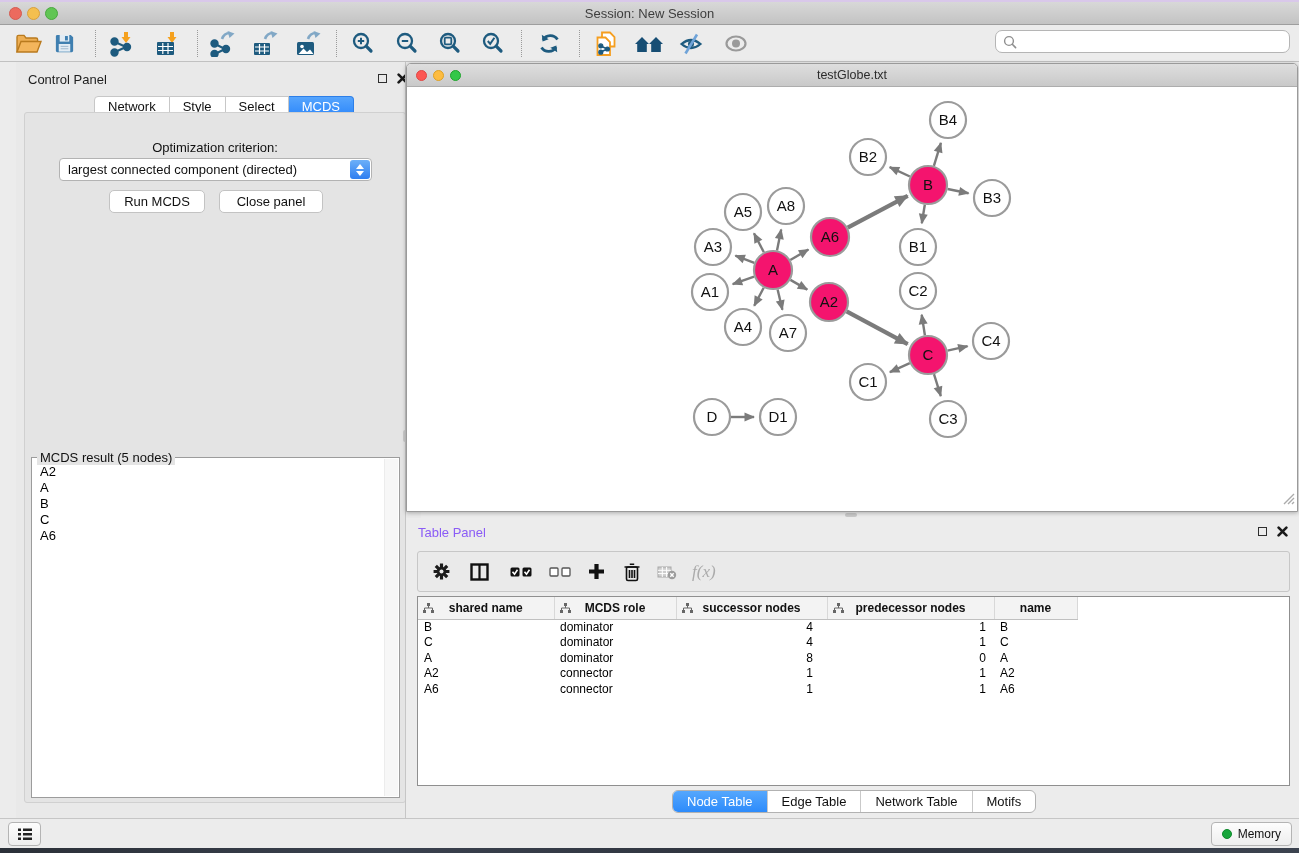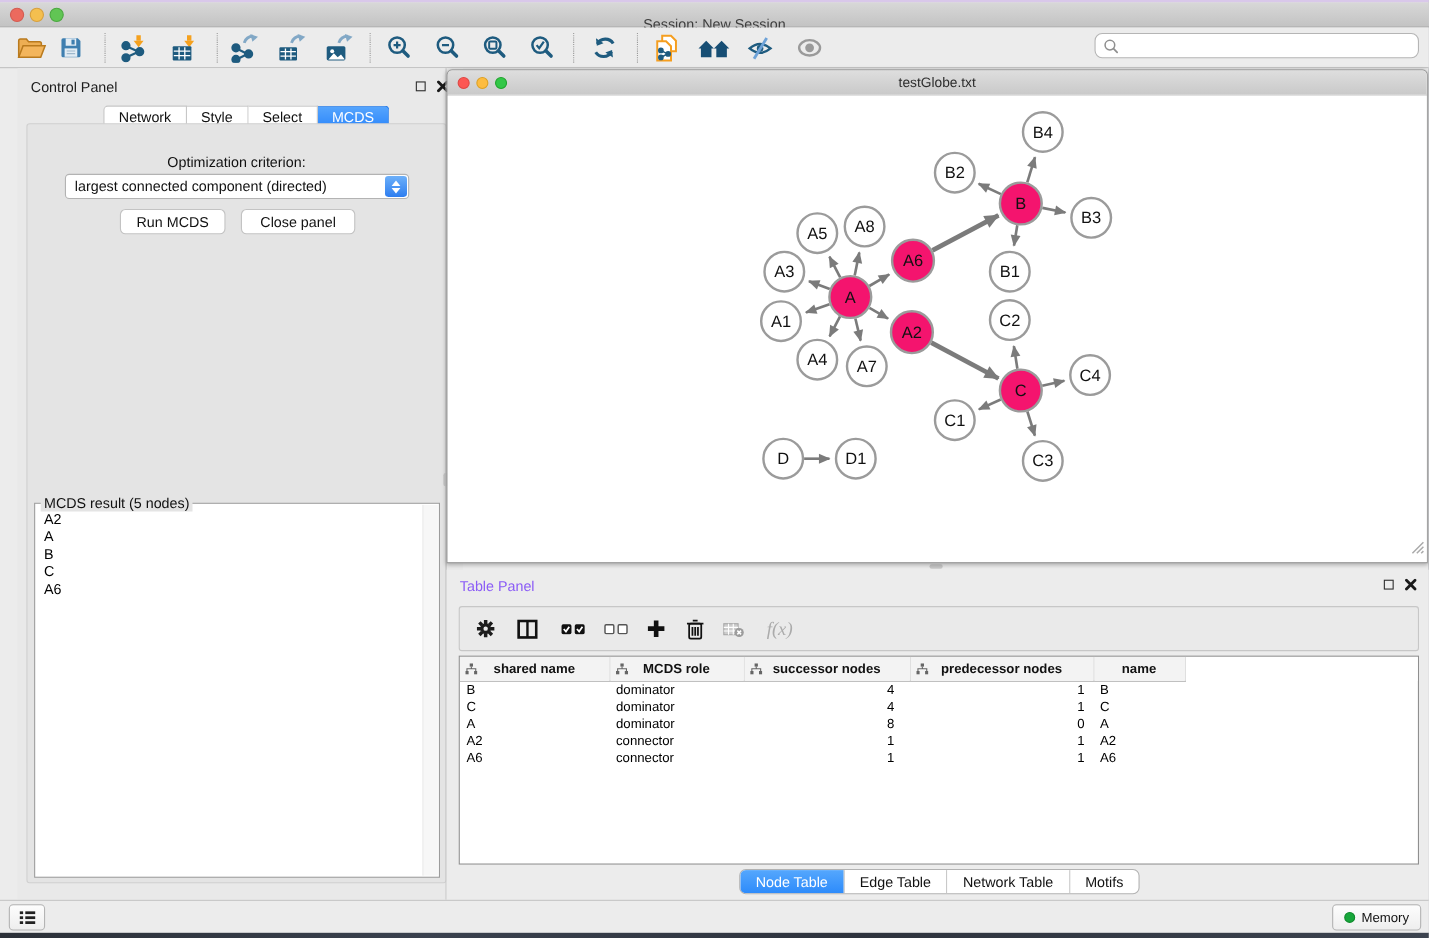--- a/index.html
+++ b/index.html
@@ -7,21 +7,21 @@
   #screen{position:relative;width:1299px;height:853px;background:#ececec;overflow:hidden}
 
   
   #titlebar{position:absolute;left:0;top:0;width:100%;height:25px;
     background:linear-gradient(#d8d8d8,#c3c3c3);
     border-top:2px solid #d9c8ea;border-bottom:1px solid #9e9e9e}
   .tl{position:absolute;top:5px;width:13px;height:13px;border-radius:50%}
   #tl-red{left:9px;background:#ec6a5e;border:1px solid #d45b51}
   #tl-yellow{left:27px;background:#f4bf4f;border:1px solid #d8a03d}
   #tl-green{left:45px;background:#61c554;border:1px solid #4aa83f}
-  #titlebar .title{position:absolute;left:0;right:0;top:12px;text-align:center;font-size:13px;color:#3e3e3e}
+  #titlebar .title{position:absolute;left:0;right:0;top:4px;text-align:center;font-size:13px;color:#3e3e3e}
 
   
   #toolbar{position:absolute;left:0;top:25px;width:100%;height:37px;background:#ececec;border-bottom:1px solid #c1c1c1}
   .tbtn{position:absolute;top:3px;width:34px;height:31px;display:flex;align-items:center;justify-content:center;border-radius:4px}
   .tsep{position:absolute;top:5px;height:27px;width:0;border-left:1px dotted #9a9a9a}
   #search-box{position:absolute;left:995px;top:5px;width:295px;height:23px;background:#fff;border:1px solid #b5b5b5;border-radius:7px;display:flex;align-items:center;padding-left:7px}
   #search-box input{border:none;outline:none;background:transparent;font-size:12px;flex:1;margin-left:5px;color:#333}
 
   
   #control-panel{position:absolute;left:16px;top:62px;width:405px;height:756px;background:#e9e9e9}
@@ -485,21 +485,21 @@
         </svg>
       </span>
       <span class="tp-icon" style="margin-left:16px">
         <svg width="20" height="16" viewBox="0 0 20 16">
           <rect x="1" y="3" width="13" height="10" fill="#cdcdcd" stroke="#a8a8a8"></rect>
           <path d="M1 6.3h13M1 9.6h13M5.3 3v10M9.6 3v10" stroke="#fff" stroke-width="1"></path>
           <circle cx="15" cy="11" r="4.2" fill="#9c9c9c"></circle>
           <path d="M13.3 9.3 l3.4 3.4 M16.7 9.3 l-3.4 3.4" stroke="#fff" stroke-width="1.4"></path>
         </svg>
       </span>
-      <span class="tp-icon" style="margin-left:20px" id="fx-label">f(x)</span>
+      <span class="tp-icon" style="margin-left:15px" id="fx-label">f(x)</span>
     </div>
 
     <div id="tp-tablewrap">
       <table>
         <colgroup>
             <col style="width:136px">
             <col style="width:122px">
             <col style="width:151px">
             <col style="width:167px">
             <col style="width:83px">

